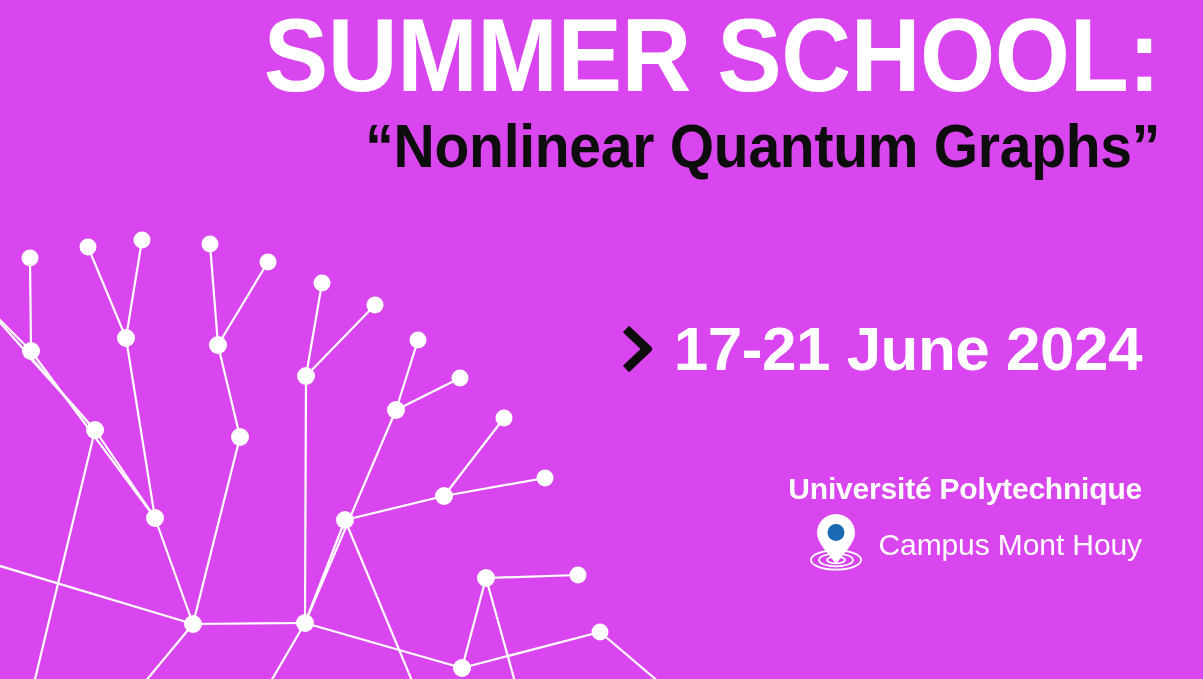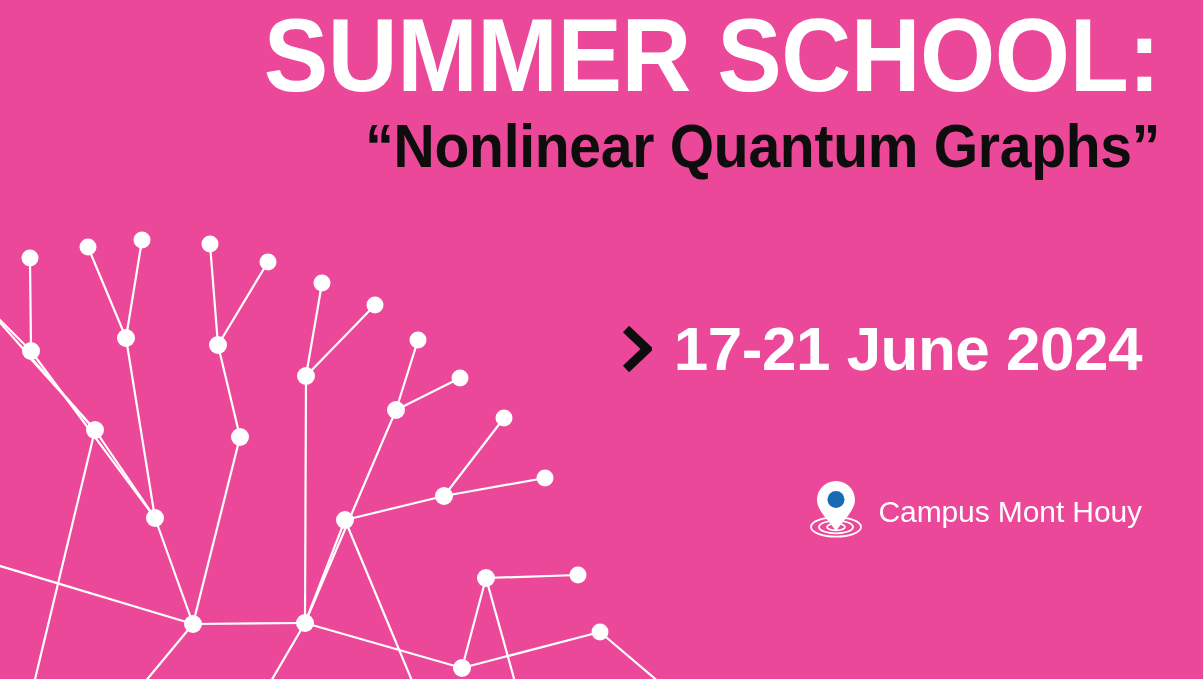--- a/index.html
+++ b/index.html
@@ -5,21 +5,21 @@
   html, body {
     margin: 0;
     padding: 0;
     background: #ffffff;
   }
   #poster {
     position: relative;
     width: 1203px;
     height: 679px;
     overflow: hidden;
-    background: #ec4899;
+    background: #d946ef;
     font-family: "Liberation Sans", sans-serif;
   }
 
   
   #graph-layer {
     position: absolute;
     left: 0;
     top: 0;
     width: 1203px;
     height: 679px;
@@ -209,20 +209,21 @@
   </div>
 
   <div class="date-block">
     <svg class="chevron-icon" viewBox="0 0 30 46" xmlns="http://www.w3.org/2000/svg">
       <path d="M4 3 L25 23 L4 43" stroke="#0d0d0d" stroke-width="9" fill="none" stroke-linecap="butt" stroke-linejoin="miter"></path>
     </svg>
     <span class="date-text">17-21 June 2024</span>
   </div>
 
   <div class="venue-block">
+    <div class="venue-org">Université Polytechnique</div>
     <div class="venue-lower">
       <svg class="pin-icon" viewBox="0 0 52 62" xmlns="http://www.w3.org/2000/svg">
         <path d="M26 1 C15.5 1 7 9.5 7 20 C7 30 18 40 26 51 C34 40 45 30 45 20 C45 9.5 36.5 1 26 1 Z" fill="#ffffff"></path>
         <circle cx="26" cy="19.5" r="8.5" fill="#1969b3"></circle>
         <ellipse cx="26" cy="47" rx="9" ry="3.4" fill="none" stroke="#ffffff" stroke-width="1.8"></ellipse>
         <ellipse cx="26" cy="47" rx="17" ry="6.4" fill="none" stroke="#ffffff" stroke-width="1.8"></ellipse>
         <ellipse cx="26" cy="47" rx="25" ry="9.6" fill="none" stroke="#ffffff" stroke-width="1.8"></ellipse>
       </svg>
       <div class="venue-place">
         <div>Campus Mont Houy</div>

